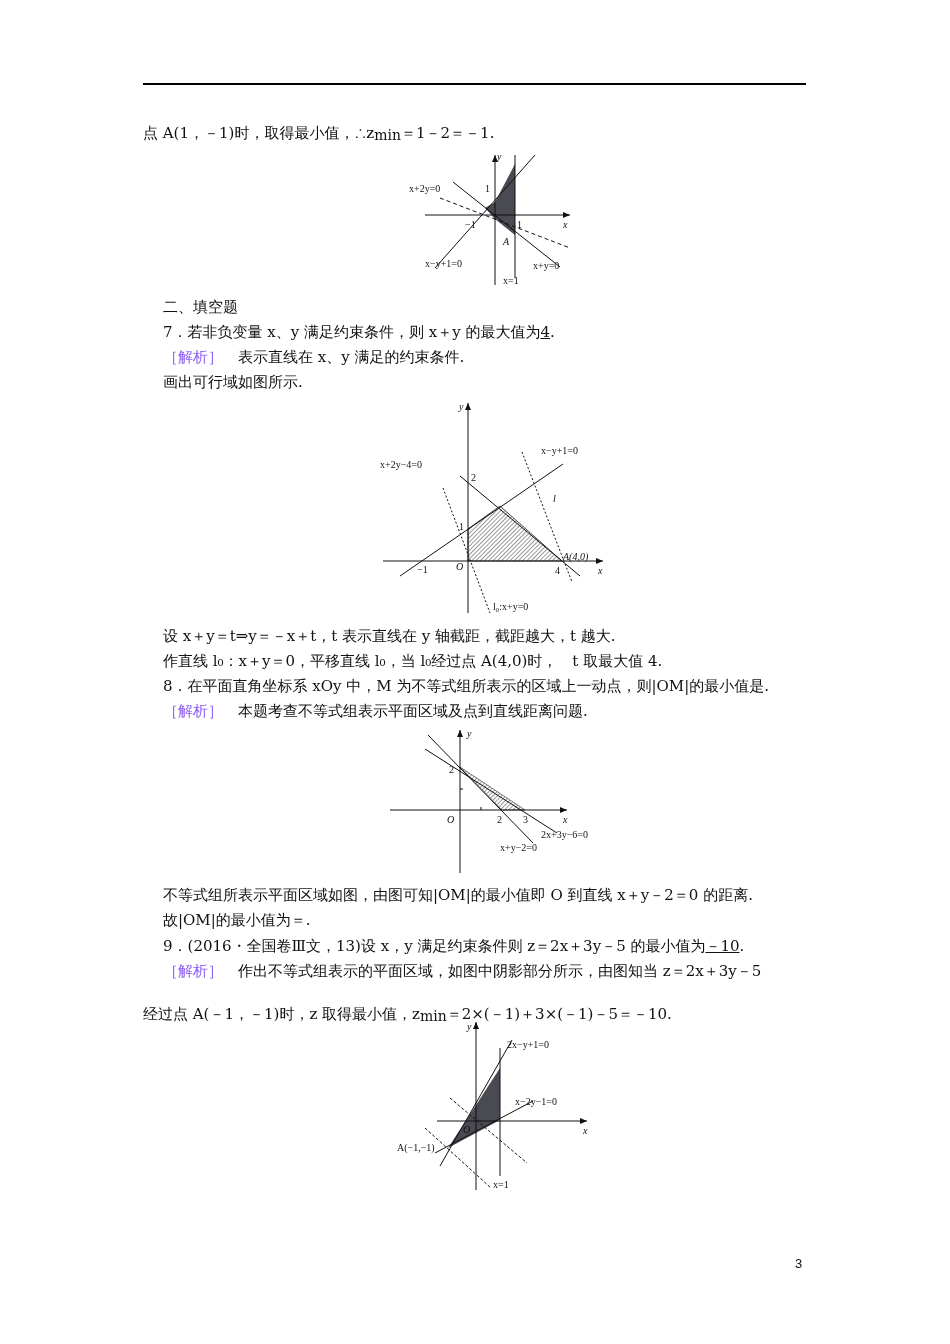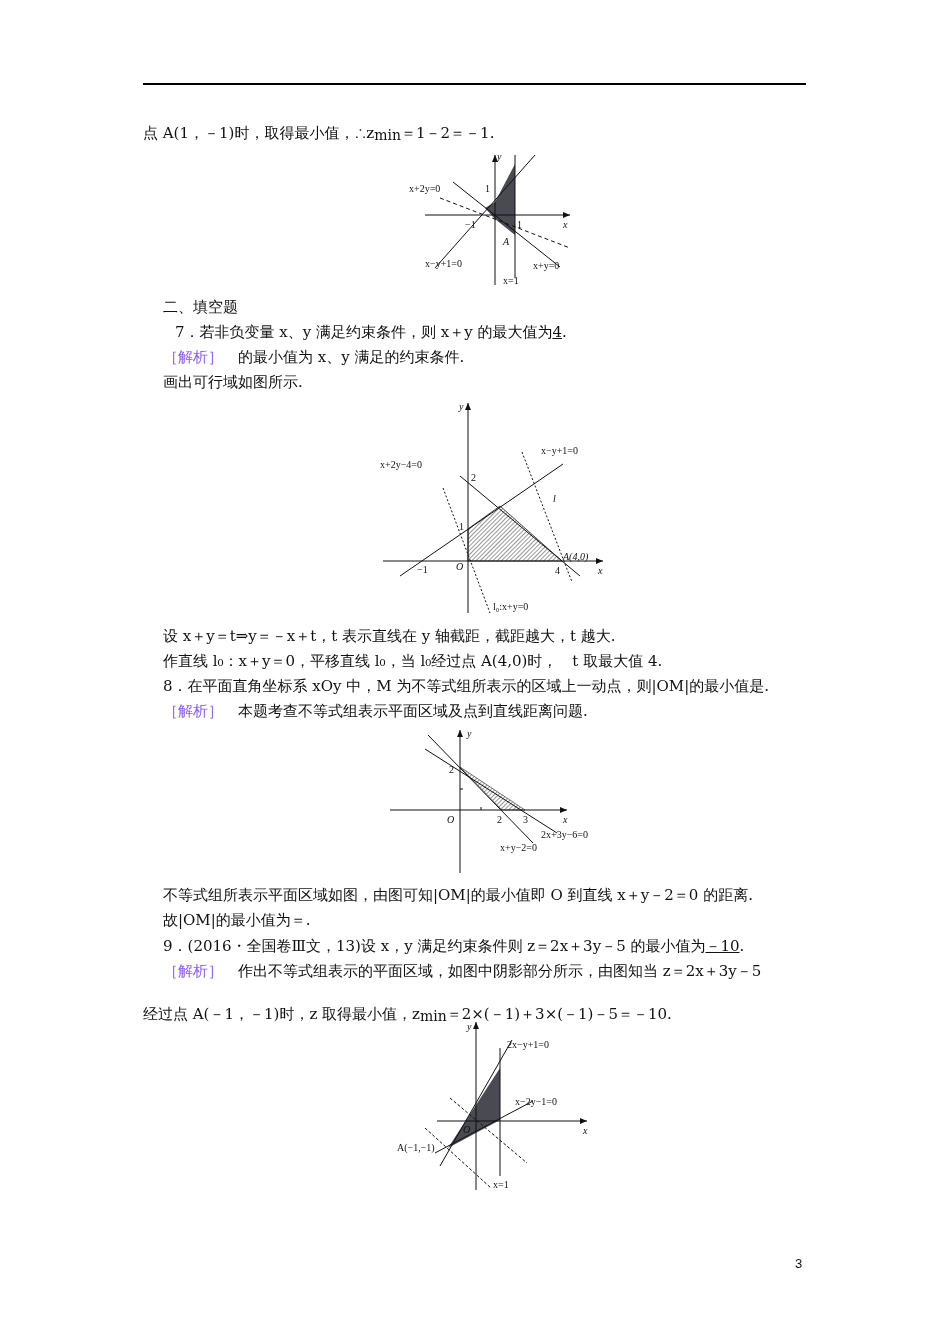--- a/index.html
+++ b/index.html
@@ -43,26 +43,26 @@
   <text x="98" y="95" class="it">A</text>
   <text x="4" y="42">x+2y=0</text>
   <text x="20" y="117">x−y+1=0</text>
   <text x="128" y="119">x+y=0</text>
   <text x="98" y="134">x=1</text>
 </svg>
 </div>
 
 <div class="line" style="left:163px;top:297px;">二、填空题</div>
 
-<div class="line" style="left:163px;top:322px;margin-left:12px;">
+<div class="line" style="left:163px;top:322px;">
   <span>7．若非负变量 x、y 满足约束条件，则 x＋y 的最大值为</span><span class="u">4</span><span>.</span>
 </div>
 
 <div class="line" style="left:163px;top:347px;">
-  <span class="blue">［解析］</span><span>　的最小值为 x、y 满足的约束条件.</span>
+  <span class="blue">［解析］</span><span>　表示直线在 x、y 满足的约束条件.</span>
 </div>
 
 <div class="line" style="left:163px;top:372px;">画出可行域如图所示.</div>
 
 <div class="fig" style="left:375px;top:398px;">
 <defs></defs>
 <svg width="235" height="220" viewBox="0 0 235 220">
   <defs>
     <pattern id="hatch" width="3" height="3" patternUnits="userSpaceOnUse" patternTransform="rotate(45)">
       <line x1="0" y1="0" x2="0" y2="3" stroke="#333" stroke-width="1"></line>

